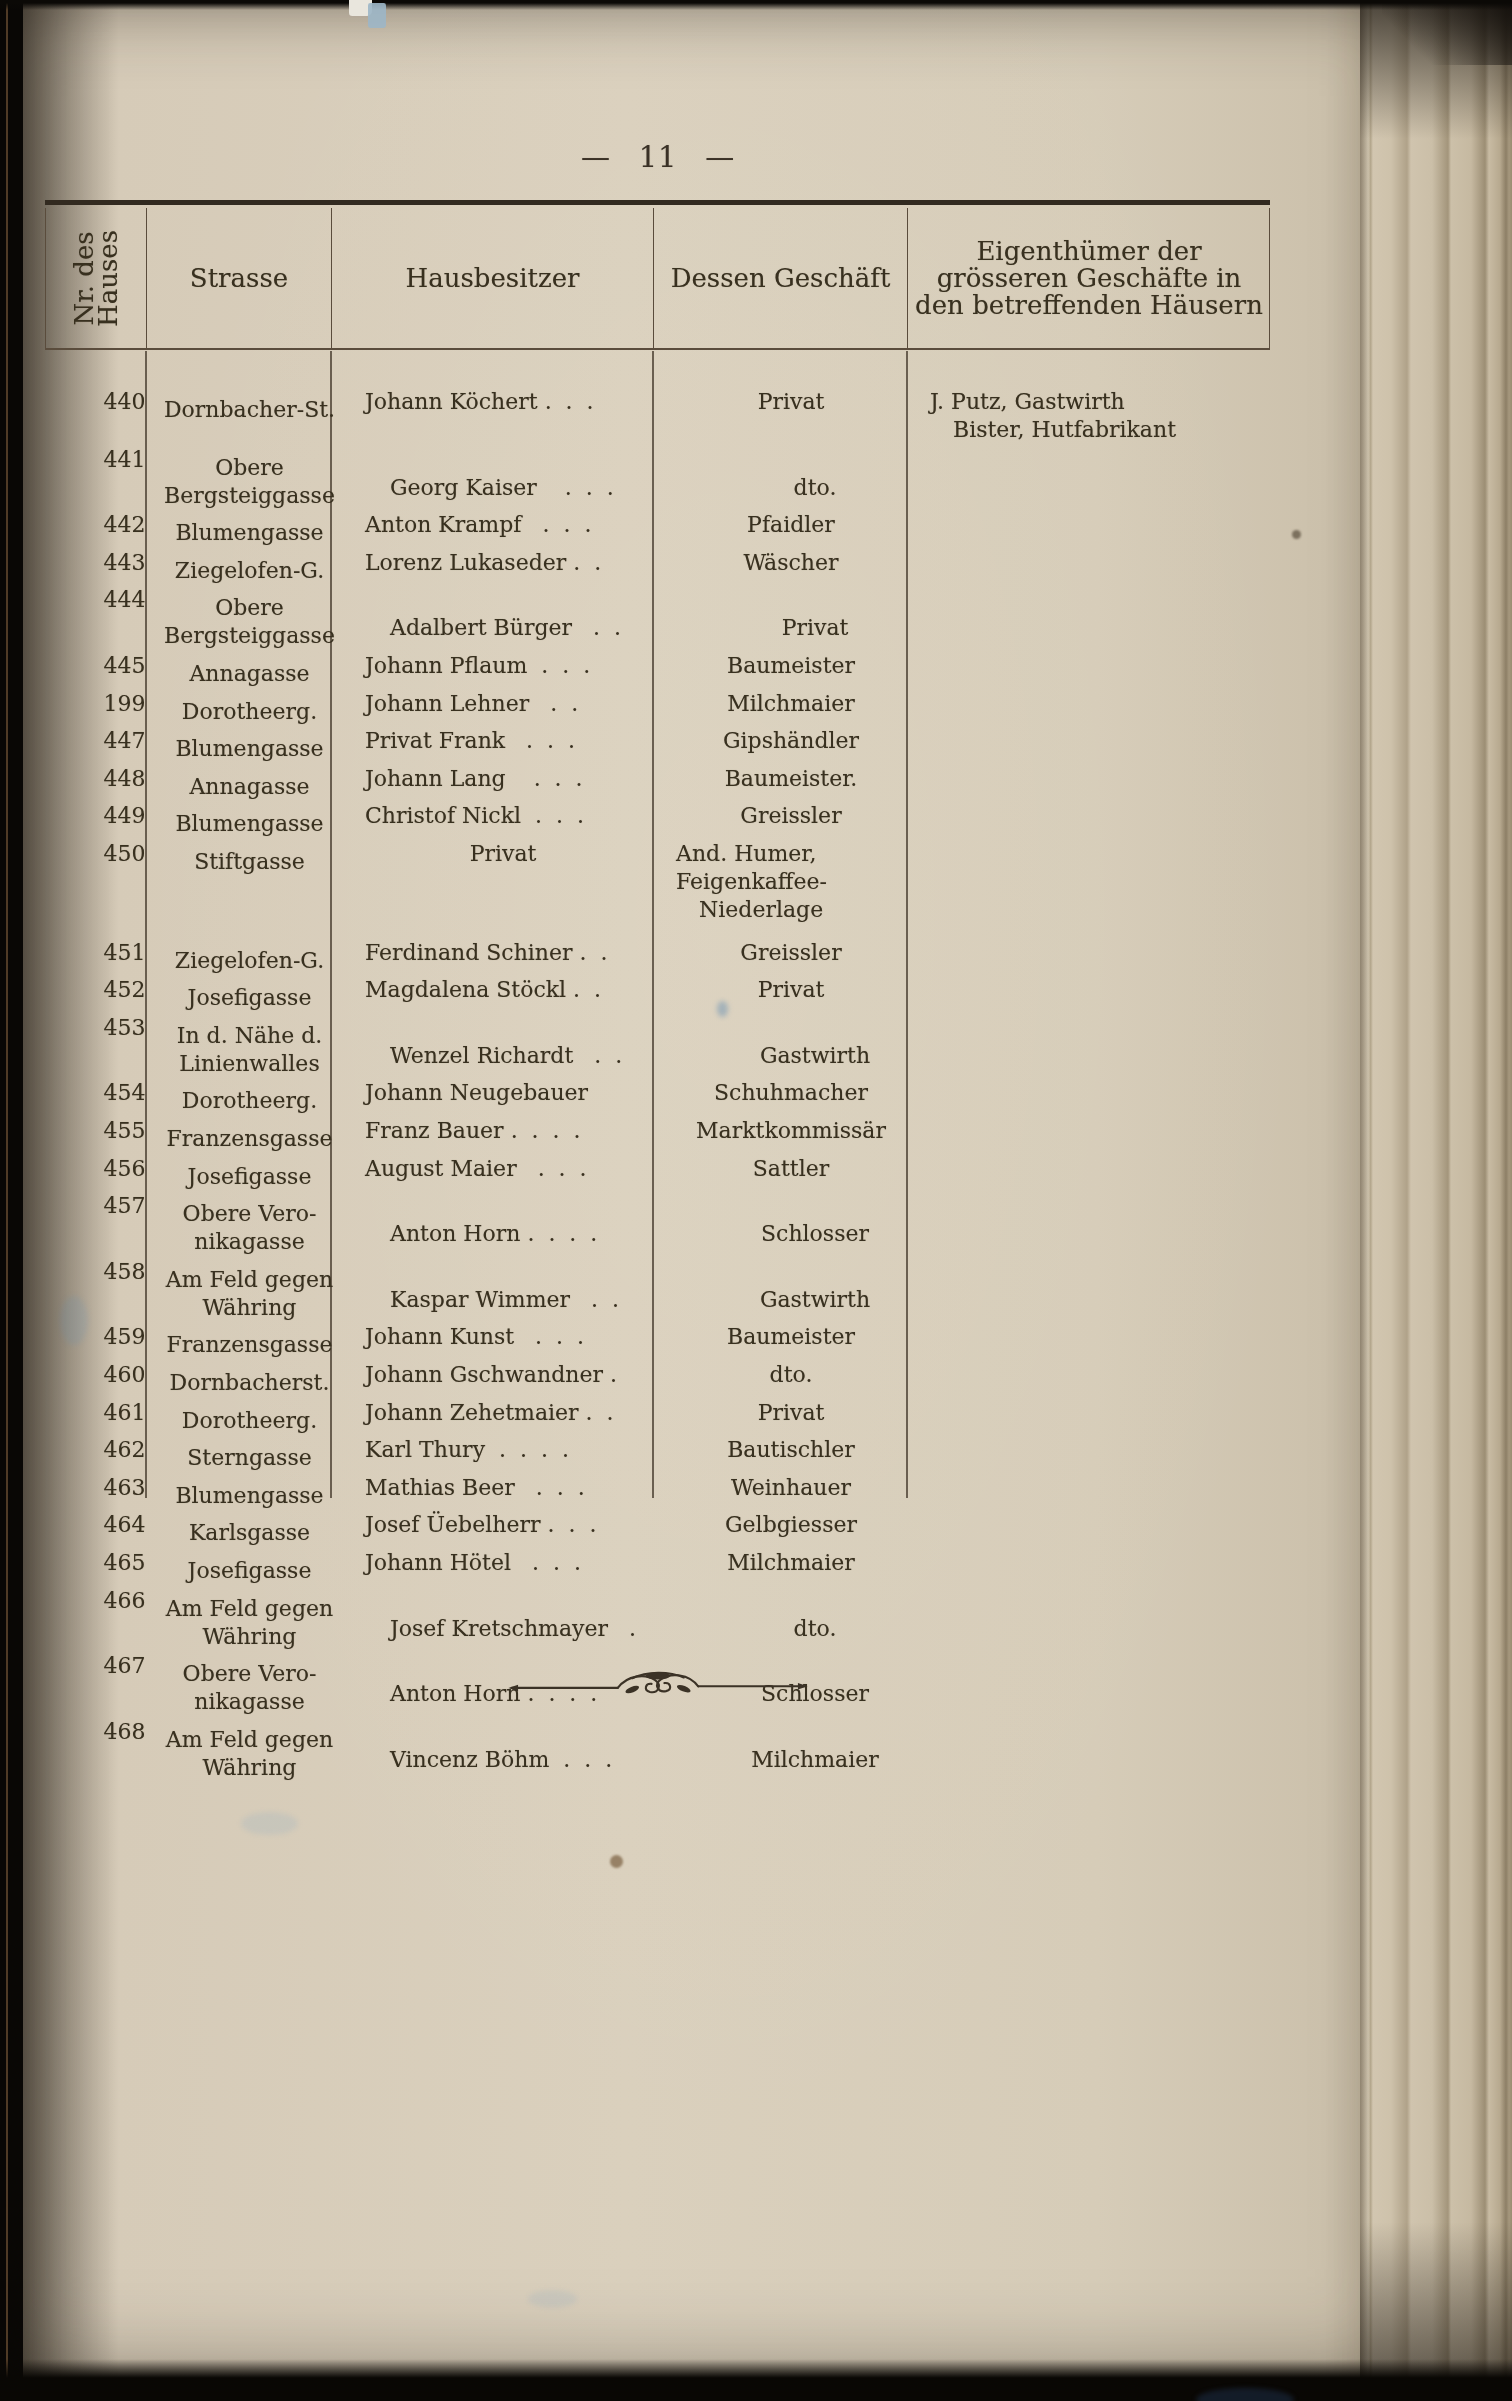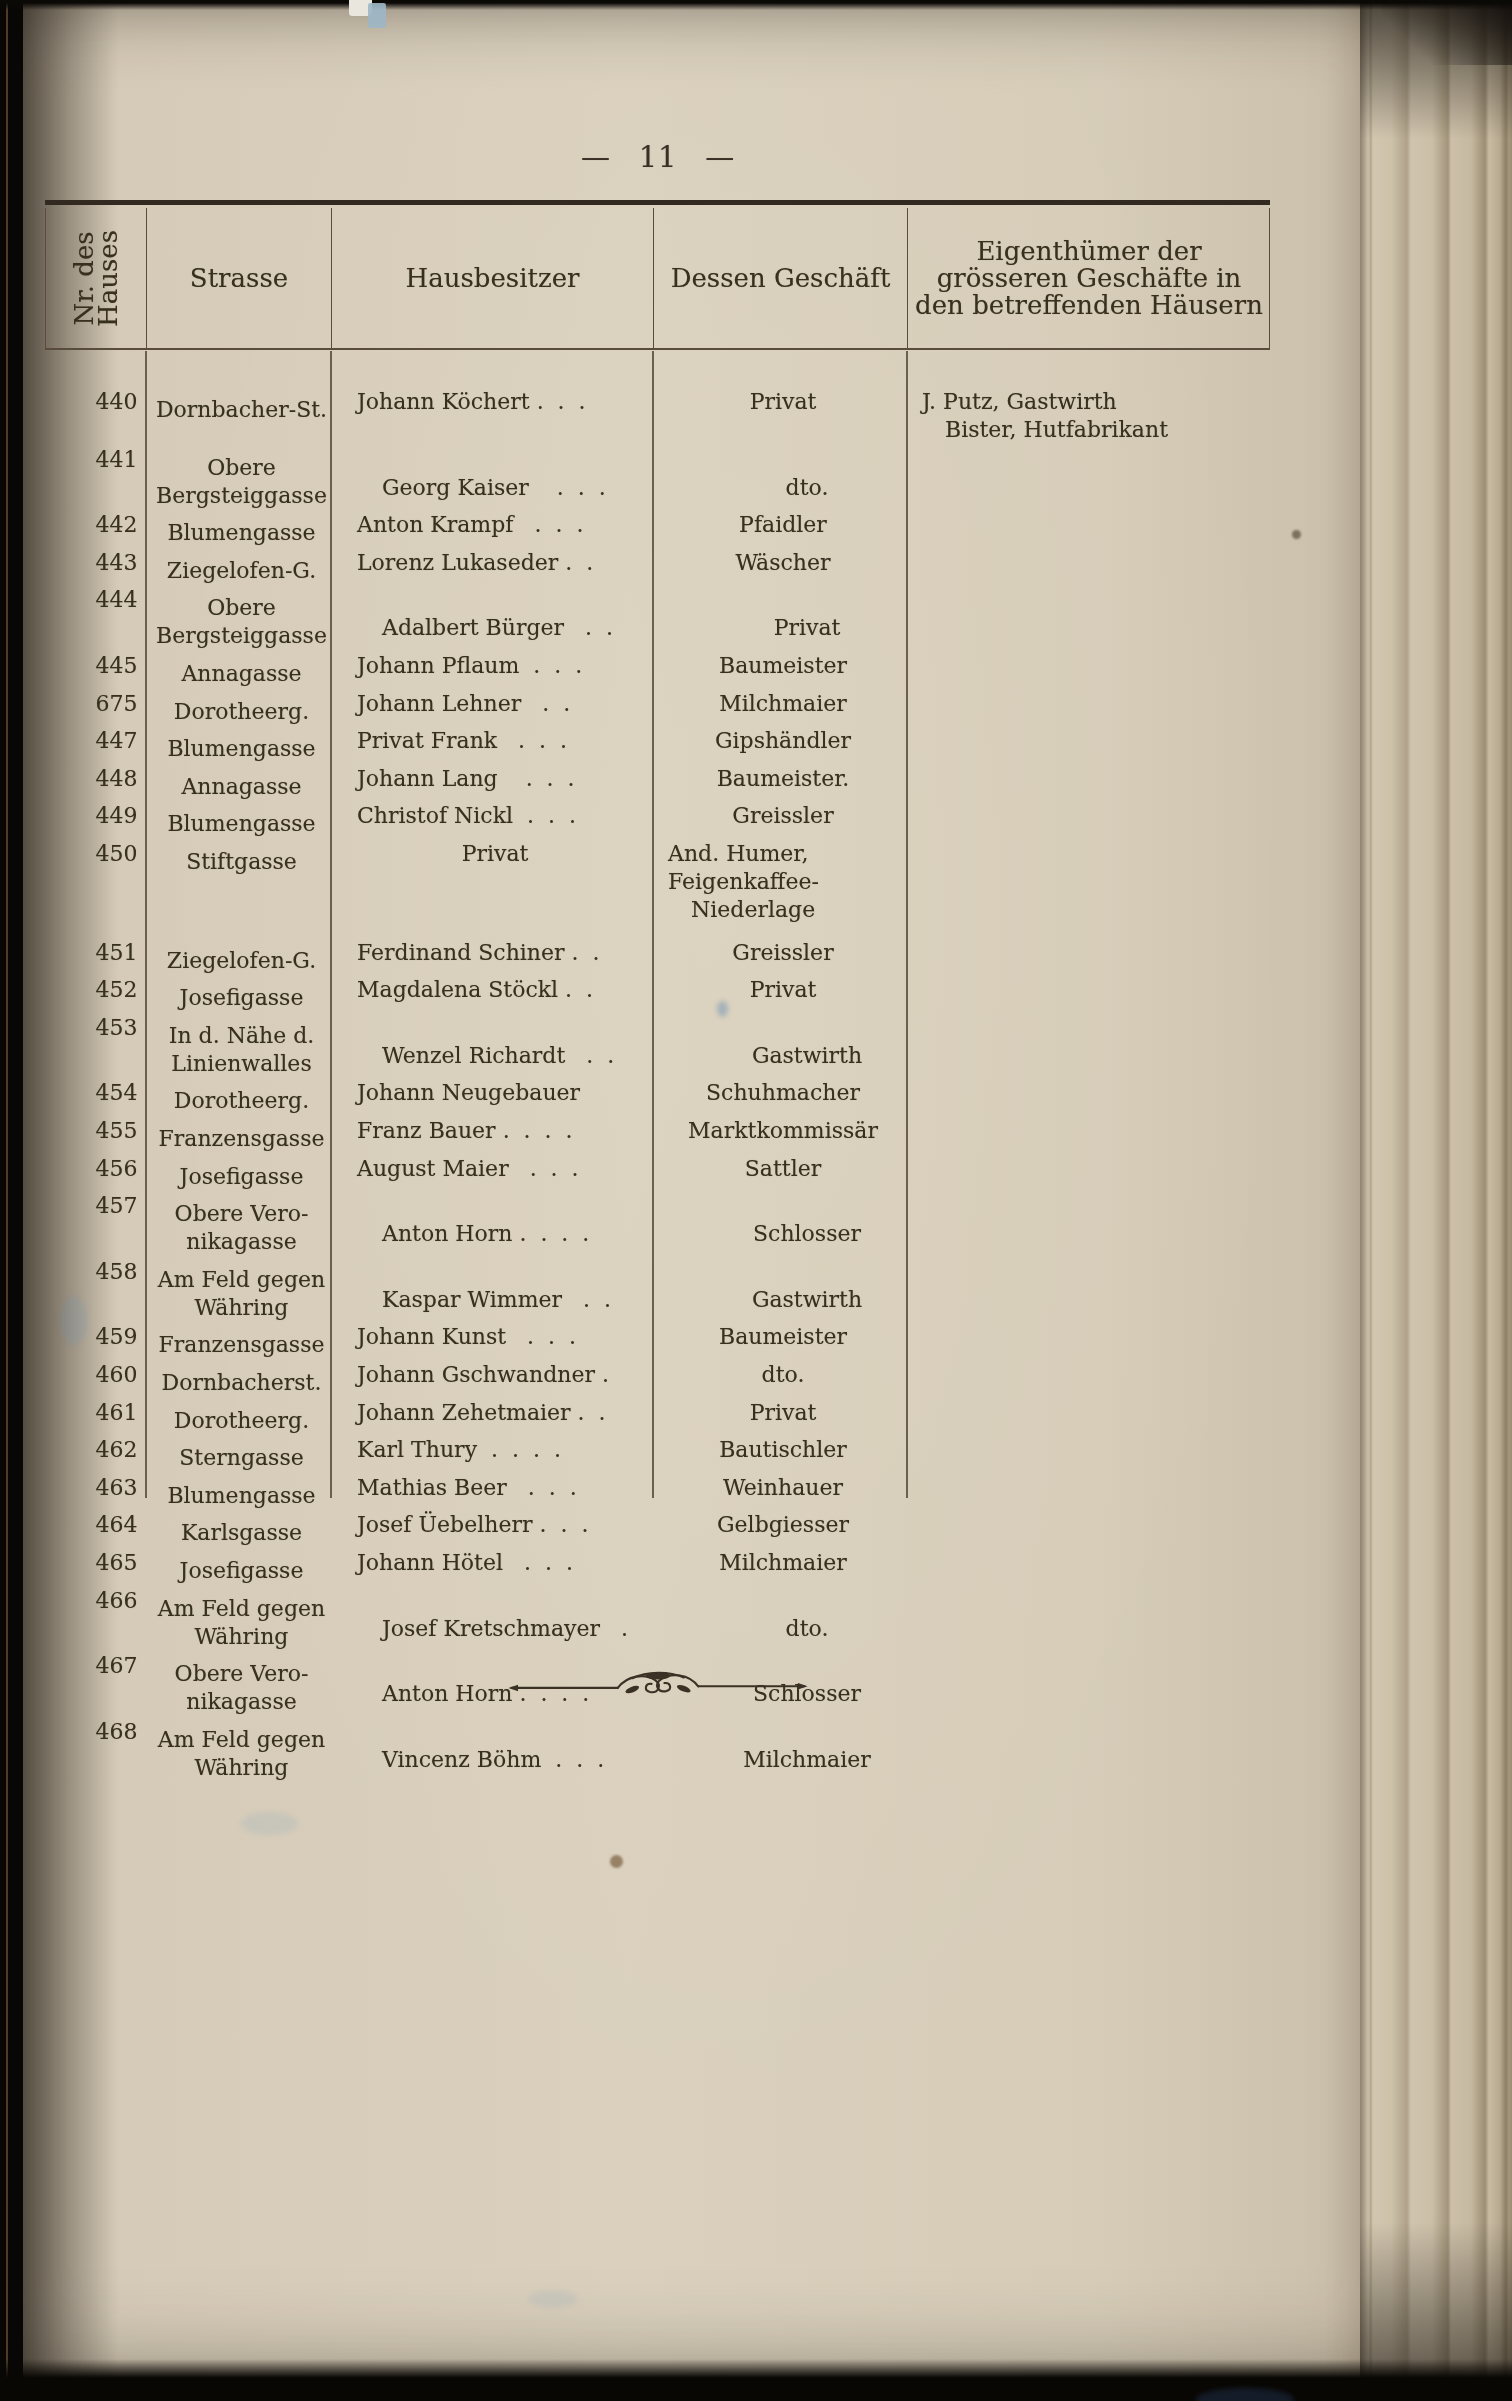--- a/index.html
+++ b/index.html
@@ -79,21 +79,21 @@
     box-sizing:border-box;
   }
   .hcell{
     display:flex;align-items:center;justify-content:center;text-align:center;
     font-size:26px;line-height:27px;border-left:1.6px solid #5a4c3c;box-sizing:border-box;
     padding:0 6.5px;
   }
   .hcell:first-child{border-left:none;}
   .vtext{transform:rotate(-90deg);width:122px;text-align:center;line-height:24.4px;}
   
-  .tbody{position:absolute;left:4px;top:151px;width:1226px;padding-top:37px;}
+  .tbody{position:absolute;left:12px;top:151px;width:1226px;padding-top:37px;}
   .trow{
     display:grid;grid-template-columns:100px 185px 322px 254px 365px;
     font-size:22px;line-height:28px;margin-bottom:1.6px;
   }
   .tbody .trow:nth-child(11){margin-bottom:14.7px;}
   .c-nr{text-align:right;padding-right:11.4px;align-self:start;}
   .c-strasse{text-align:center;margin-top:8px;}
   .c-besitzer{padding-left:23px;white-space:pre;}
   .c-geschaeft{text-align:center;}
   .c-eigen{padding-left:12px;}
@@ -203,21 +203,21 @@
       <div class="trow">
         <div class="c-nr">445</div>
         <div class="c-strasse">
           <div>Annagasse</div>
         </div>
         <div class="c-besitzer">Johann Pflaum  .  .  .</div>
         <div class="c-geschaeft">Baumeister</div>
         <div class="c-eigen"></div>
       </div>
       <div class="trow">
-        <div class="c-nr">675</div>
+        <div class="c-nr">199</div>
         <div class="c-strasse">
           <div>Dorotheerg.</div>
         </div>
         <div class="c-besitzer">Johann Lehner   .  .</div>
         <div class="c-geschaeft">Milchmaier</div>
         <div class="c-eigen"></div>
       </div>
       <div class="trow">
         <div class="c-nr">447</div>
         <div class="c-strasse">

